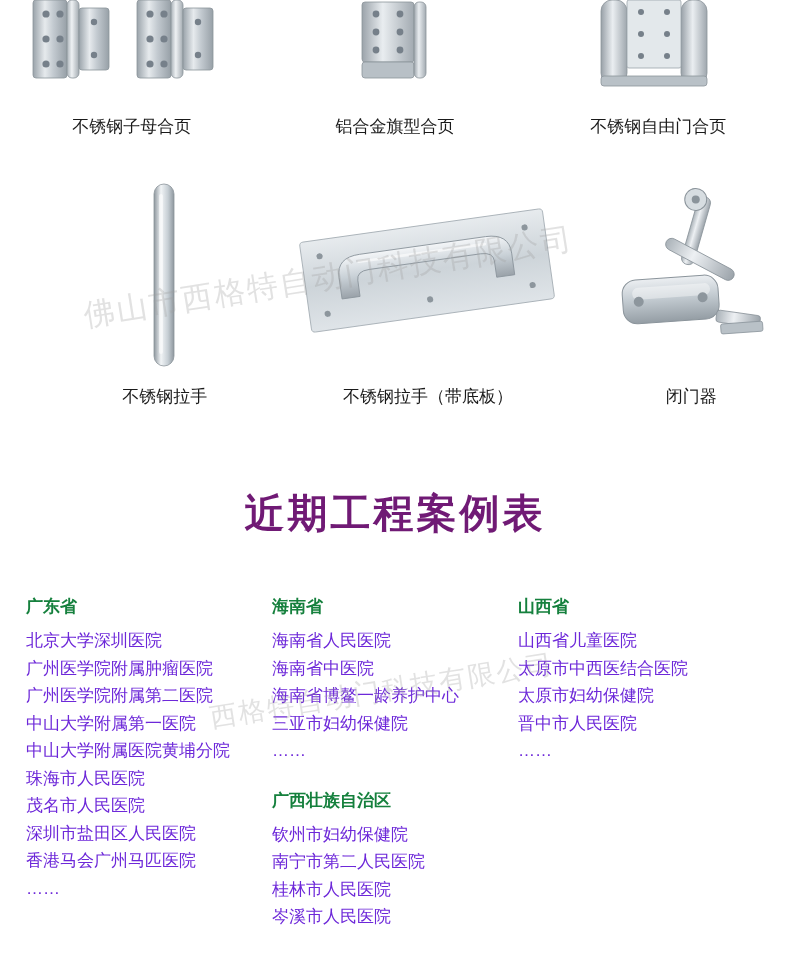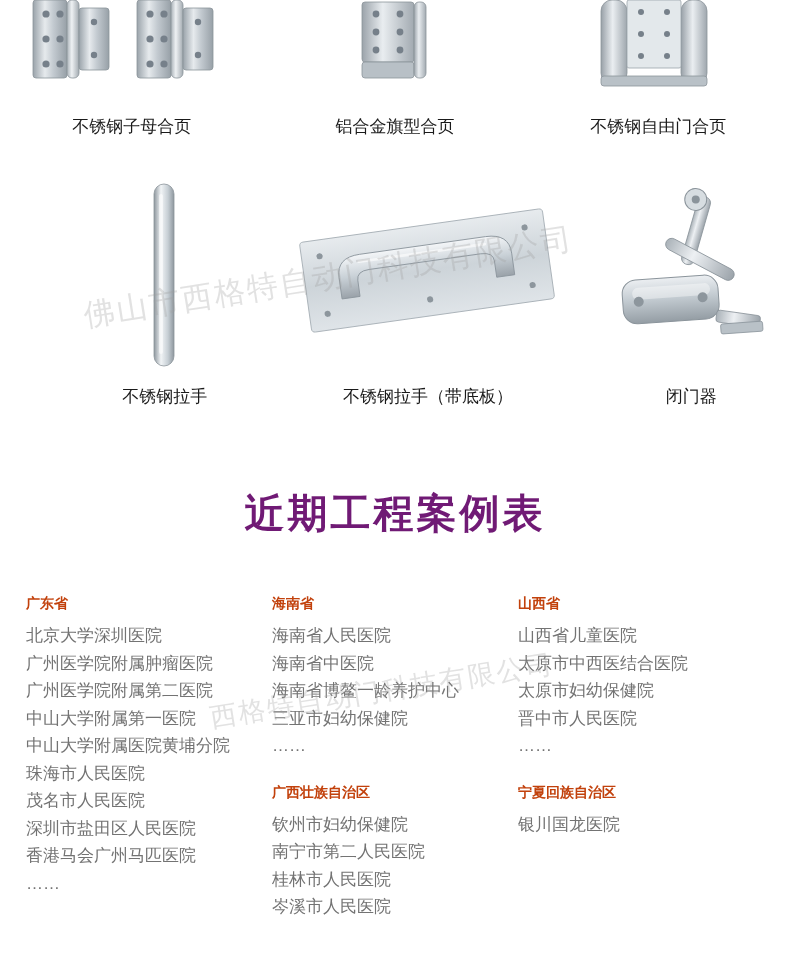--- a/index.html
+++ b/index.html
@@ -91,28 +91,28 @@
     z-index: 2;
     display: flex;
     margin-top: 54px;
     padding: 0 26px 0 26px;
   }
   .case-col {
     width: 265px;
   }
   .case-group { margin-bottom: 14px; }
   .case-region {
-    color: #c2410c;
-    font-size: 14px;
+    color: #15803d;
+    font-size: 17px;
     font-weight: bold;
     margin-bottom: 9px;
   }
   .case-item {
     font-size: 17px;
-    color: #737373;
+    color: #6d28d9;
     line-height: 1.62;
     white-space: nowrap;
   }
 
   
   svg { display: block; }
 </style>
 </head>
 <body>
 
@@ -351,18 +351,14 @@
 
   <div class="case-col">
     <div class="case-group">
       <div class="case-region">山西省</div>
       <div class="case-item">山西省儿童医院</div>
       <div class="case-item">太原市中西医结合医院</div>
       <div class="case-item">太原市妇幼保健院</div>
       <div class="case-item">晋中市人民医院</div>
       <div class="case-item">……</div>
     </div>
-    <div class="case-group" style="margin-top:24px;">
-      <div class="case-region">宁夏回族自治区</div>
-      <div class="case-item">银川国龙医院</div>
-    </div>
   </div>
 </div>
 
 </body></html>

